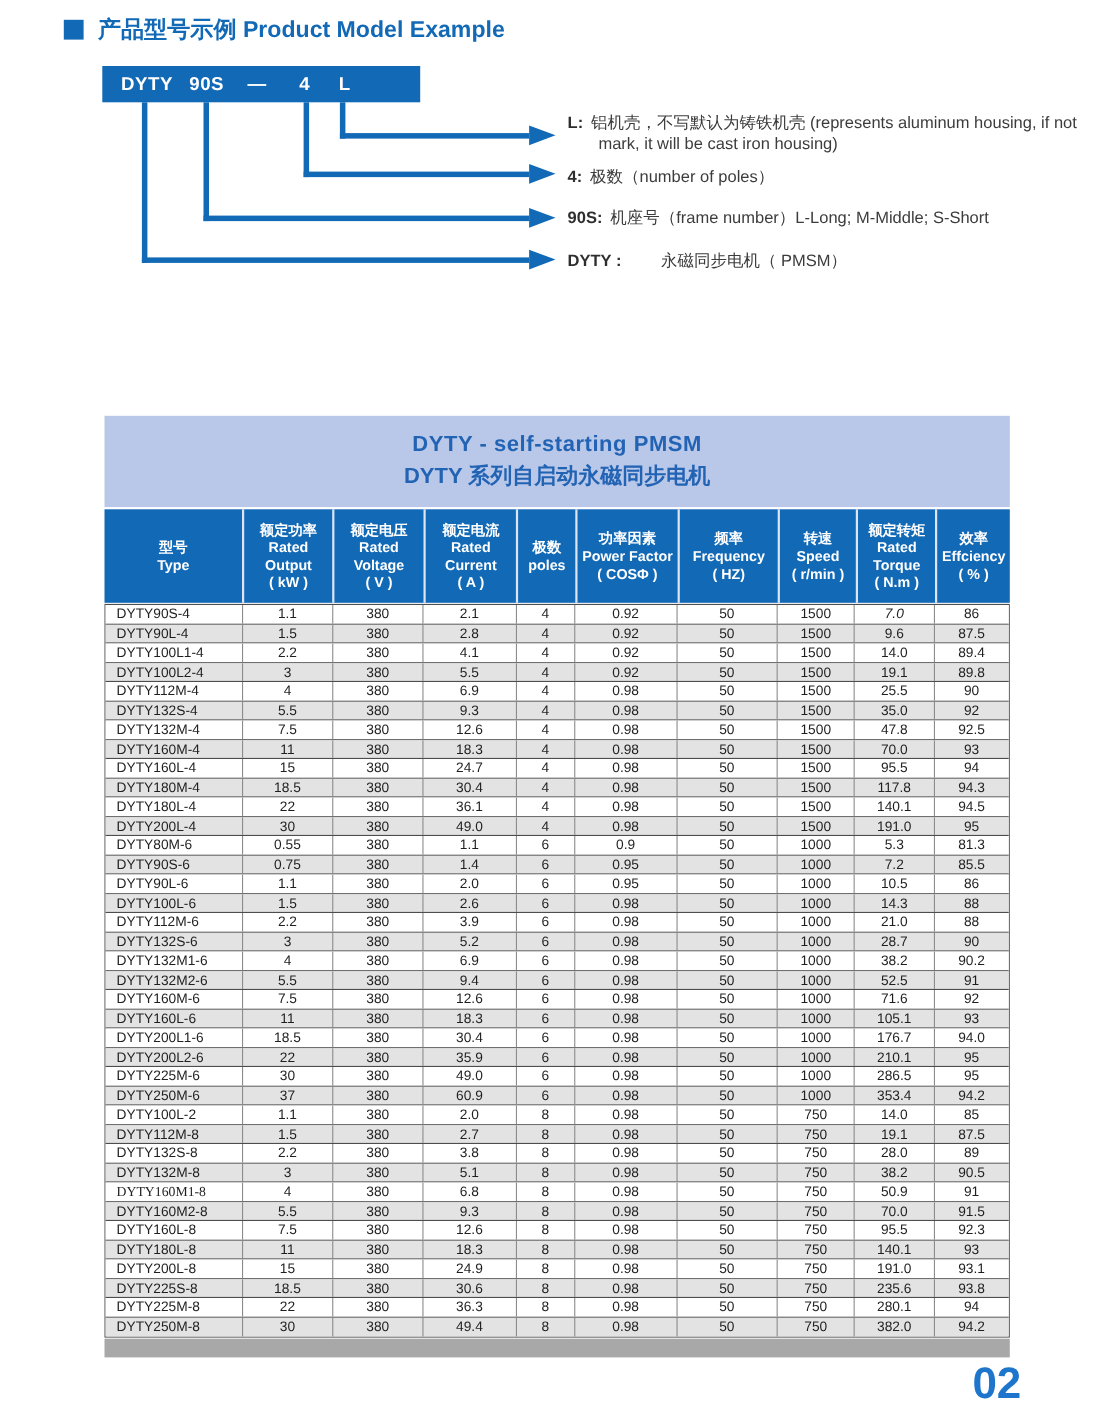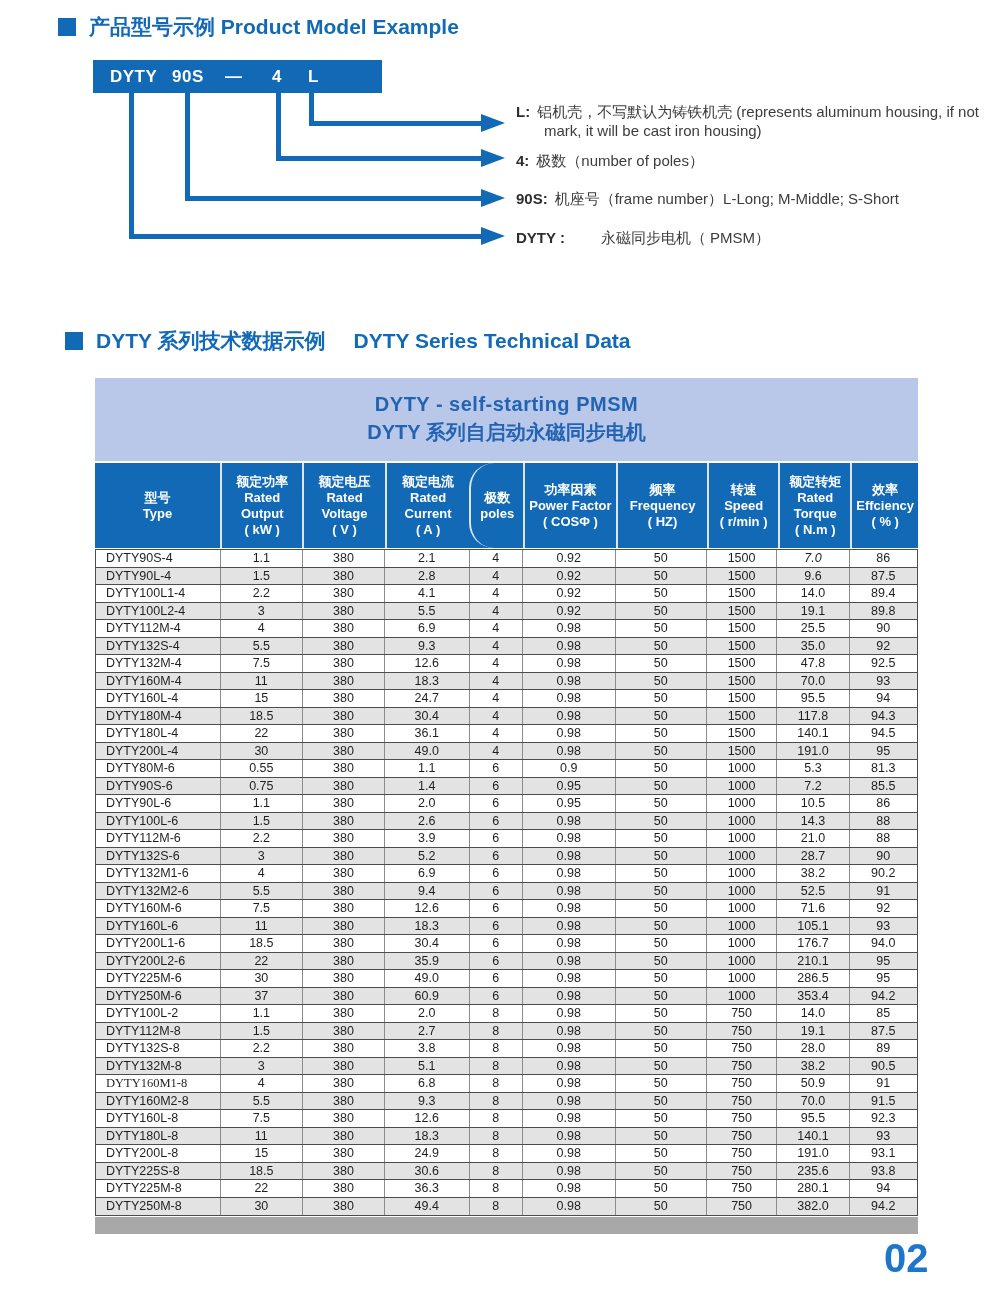--- a/index.html
+++ b/index.html
@@ -101,25 +101,20 @@
   <div class="ann" id="ann-1">
     <span class="ann-label">4:</span><span class="ann-text">极数（number of poles）</span>
   </div>
   <div class="ann" id="ann-2">
     <span class="ann-label">90S:</span><span class="ann-text">机座号（frame number）L-Long; M-Middle; S-Short</span>
   </div>
   <div class="ann" id="ann-3">
     <span class="ann-label">DYTY :</span><span class="ann-text">永磁同步电机（ PMSM）</span>
   </div>
 
-  <div class="sec-head" id="sec2-head">
-    <span class="sq"></span>
-    <span>DYTY 系列技术数据示例</span>
-    <span class="en">DYTY Series Technical Data</span>
-  </div>
 
   <div id="tech-table">
     <div id="table-title">
       <div class="t1">DYTY - self-starting PMSM</div>
       <div class="t2">DYTY 系列自启动永磁同步电机</div>
     </div>
     <div id="table-header">
         <div class="hcell" style="width: 15.2%;">
           <div>型号</div>
           <div>Type</div>
@@ -135,21 +130,21 @@
           <div>Rated</div>
           <div>Voltage</div>
           <div>( V )</div>
         </div>
         <div class="hcell" style="width: 10.3%;">
           <div>额定电流</div>
           <div>Rated</div>
           <div>Current</div>
           <div>( A )</div>
         </div>
-        <div class="hcell" style="width: 6.5%; border-radius: 25px;">
+        <div class="hcell" style="width: 6.5%;">
           <div>极数</div>
           <div>poles</div>
         </div>
         <div class="hcell" style="width: 11.3%;">
           <div>功率因素</div>
           <div>Power Factor</div>
           <div>( COSΦ )</div>
         </div>
         <div class="hcell" style="width: 11.1%;">
           <div>频率</div>

